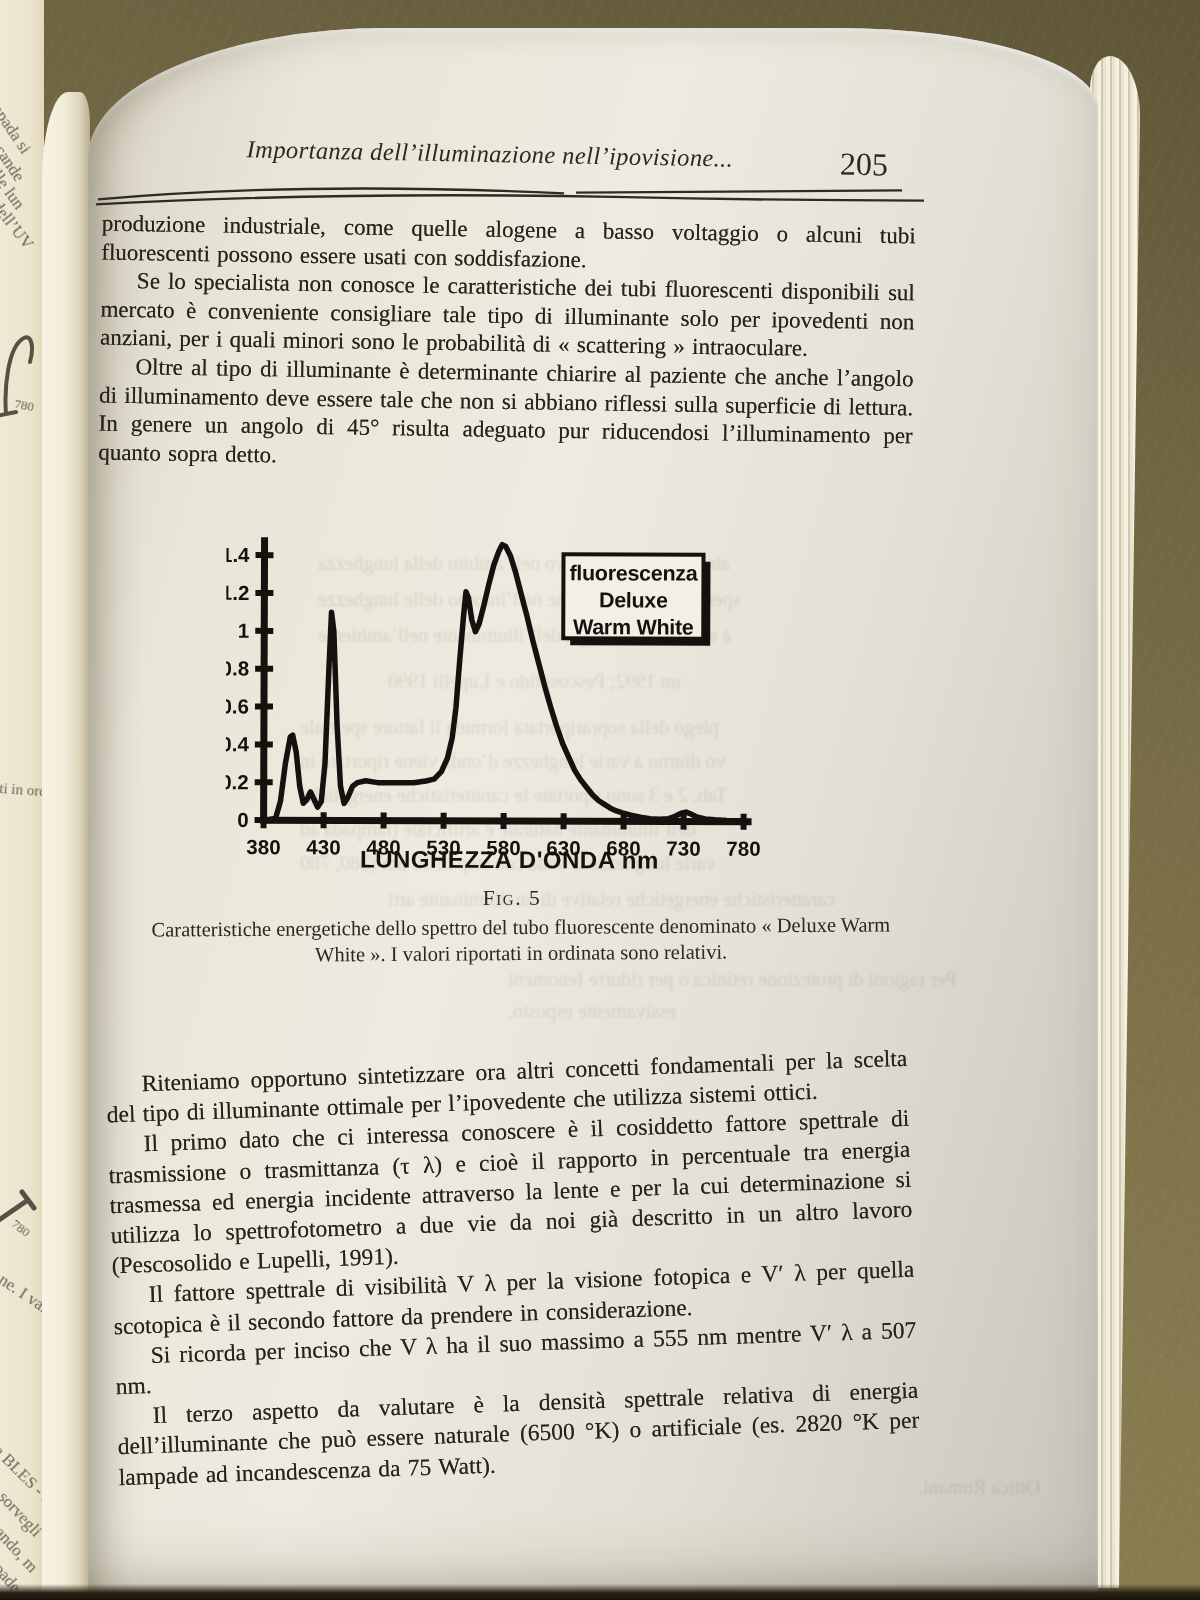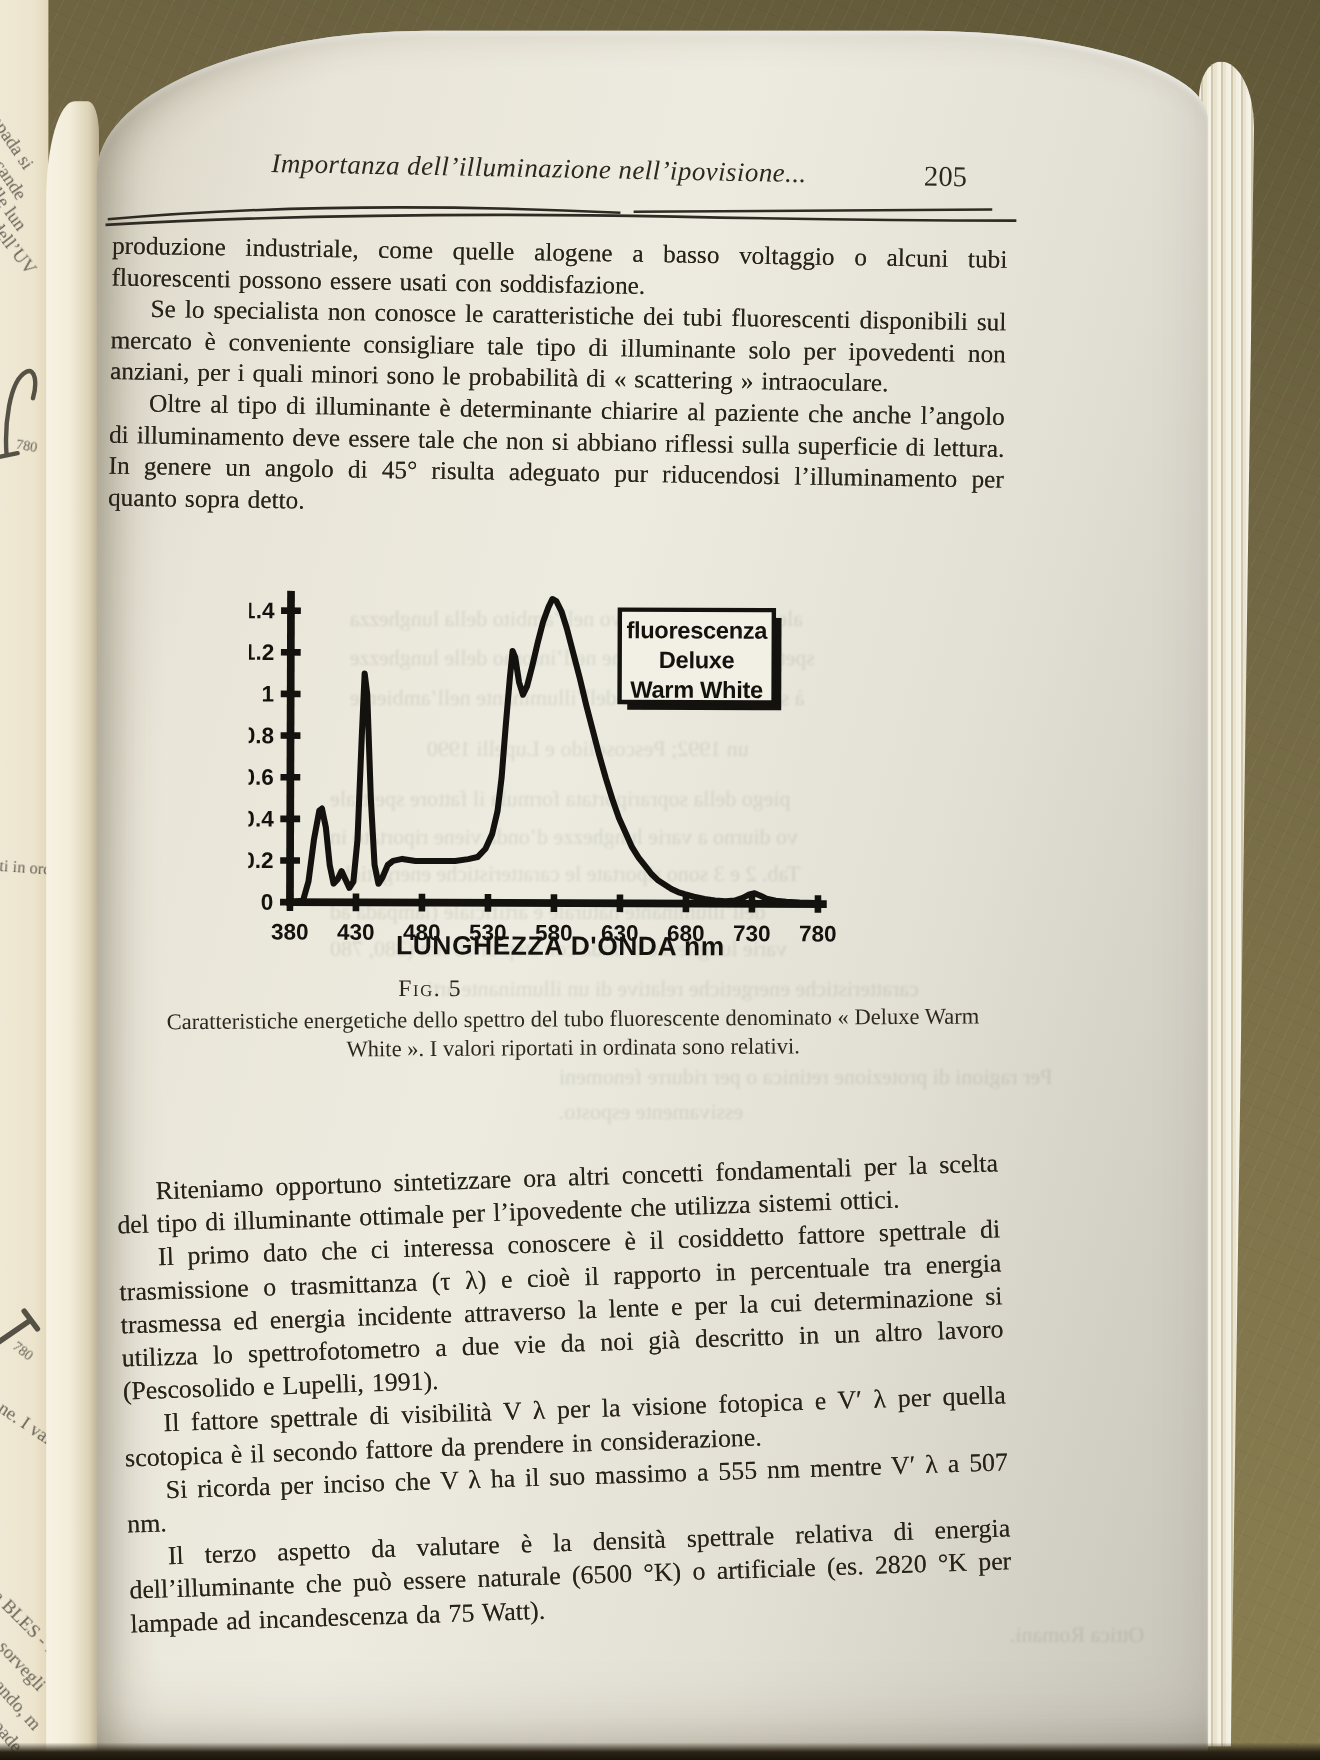--- a/index.html
+++ b/index.html
@@ -30,31 +30,31 @@
   
   .page-stack{position:absolute;left:1090px;top:56px;width:50px;height:1532px;z-index:2;
     background:repeating-linear-gradient(90deg,#f5f1e4 0 2px,#cfc7ae 2px 4px,#e9e3d0 4px 7px,#f3efe0 7px 9px);
     border-radius:30px 46px 0 0 / 50px 90px;
     clip-path:polygon(0 0,100% 0,100% 4%,58% 100%,0 100%);}
   .bottom-shadow{position:absolute;left:0;right:0;bottom:0;height:16px;z-index:8;
     background:linear-gradient(180deg,rgba(35,28,15,0) 0%,#2a2316 55%,#191409 100%);}
   
   .running-head{position:absolute;left:102px;top:112px;width:600px;text-align:center;
     font-style:italic;font-size:24.5px;color:#2c2820;transform:rotate(1.1deg);letter-spacing:.4px;}
-  .page-number{position:absolute;left:752px;top:118px;font-size:26px;color:#2c2820;transform:rotate(1deg);}
+  .page-number{position:absolute;left:752px;top:118px;font-size:32px;color:#2c2820;transform:rotate(1deg);}
   .rules{position:absolute;left:6px;top:152px;transform:rotate(.5deg);}
   .para-block{position:absolute;color:#282318;text-shadow:0 0 .5px rgba(40,35,28,.7);}
   .para-block p{margin:0;text-indent:36px;text-align:justify;}
   .para-block p.noindent{text-indent:0;}
   .block-top{left:12px;top:188px;width:814px;font-size:23px;line-height:28.6px;
     word-spacing:1.5px;transform:rotate(.9deg);}
   .block-bottom{left:24px;top:1028px;width:802px;font-size:23.5px;line-height:30.2px;
     word-spacing:1.5px;transform:rotate(-1.9deg);}
   .figure-wrap{position:absolute;left:138px;top:498px;width:562px;height:352px;transform:rotate(.2deg);}
-  .fig-label{position:absolute;left:274px;top:858px;width:300px;text-align:left;
+  .fig-label{position:absolute;left:274px;top:858px;width:300px;text-align:center;
     font-variant:small-caps;font-size:21.5px;letter-spacing:1.5px;color:#2c2820;}
   .fig-caption{position:absolute;left:52px;top:886px;width:762px;text-align:center;
     font-size:20.5px;line-height:26px;color:#2c2820;transform:rotate(-.4deg);}
   .ghost{position:absolute;white-space:nowrap;color:#4e5a40;opacity:.14;filter:blur(1.2px);
     font-size:20px;transform:scaleX(-1);}
   #spectrum-svg text{font-family:"Liberation Sans",sans-serif;font-weight:bold;fill:#14120e;}
   #spectrum-svg .tick-label{font-size:20.5px;}
   #spectrum-svg .y-label{font-size:20.5px;}
   #spectrum-svg .axis-title{font-size:24px;letter-spacing:.5px;}
   #spectrum-svg .legend-line{font-size:21.5px;letter-spacing:-.3px;}

